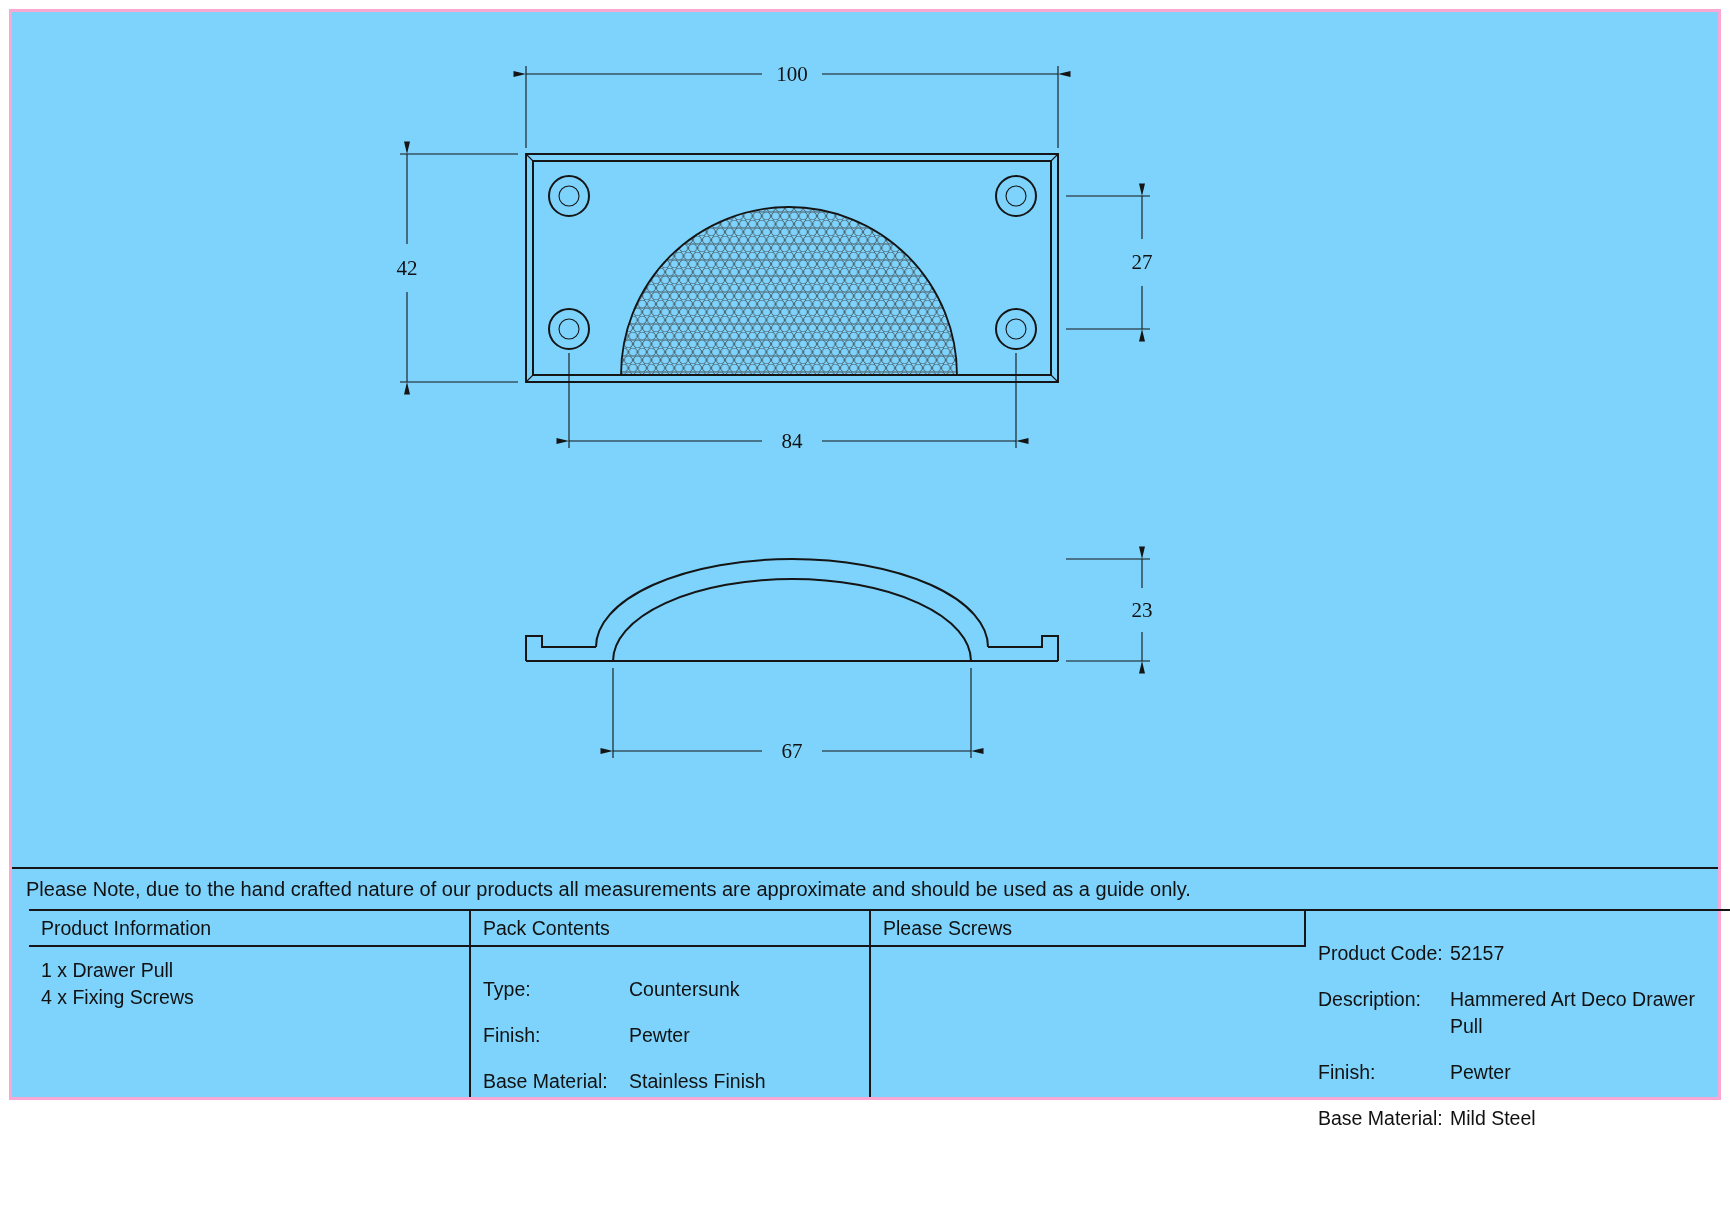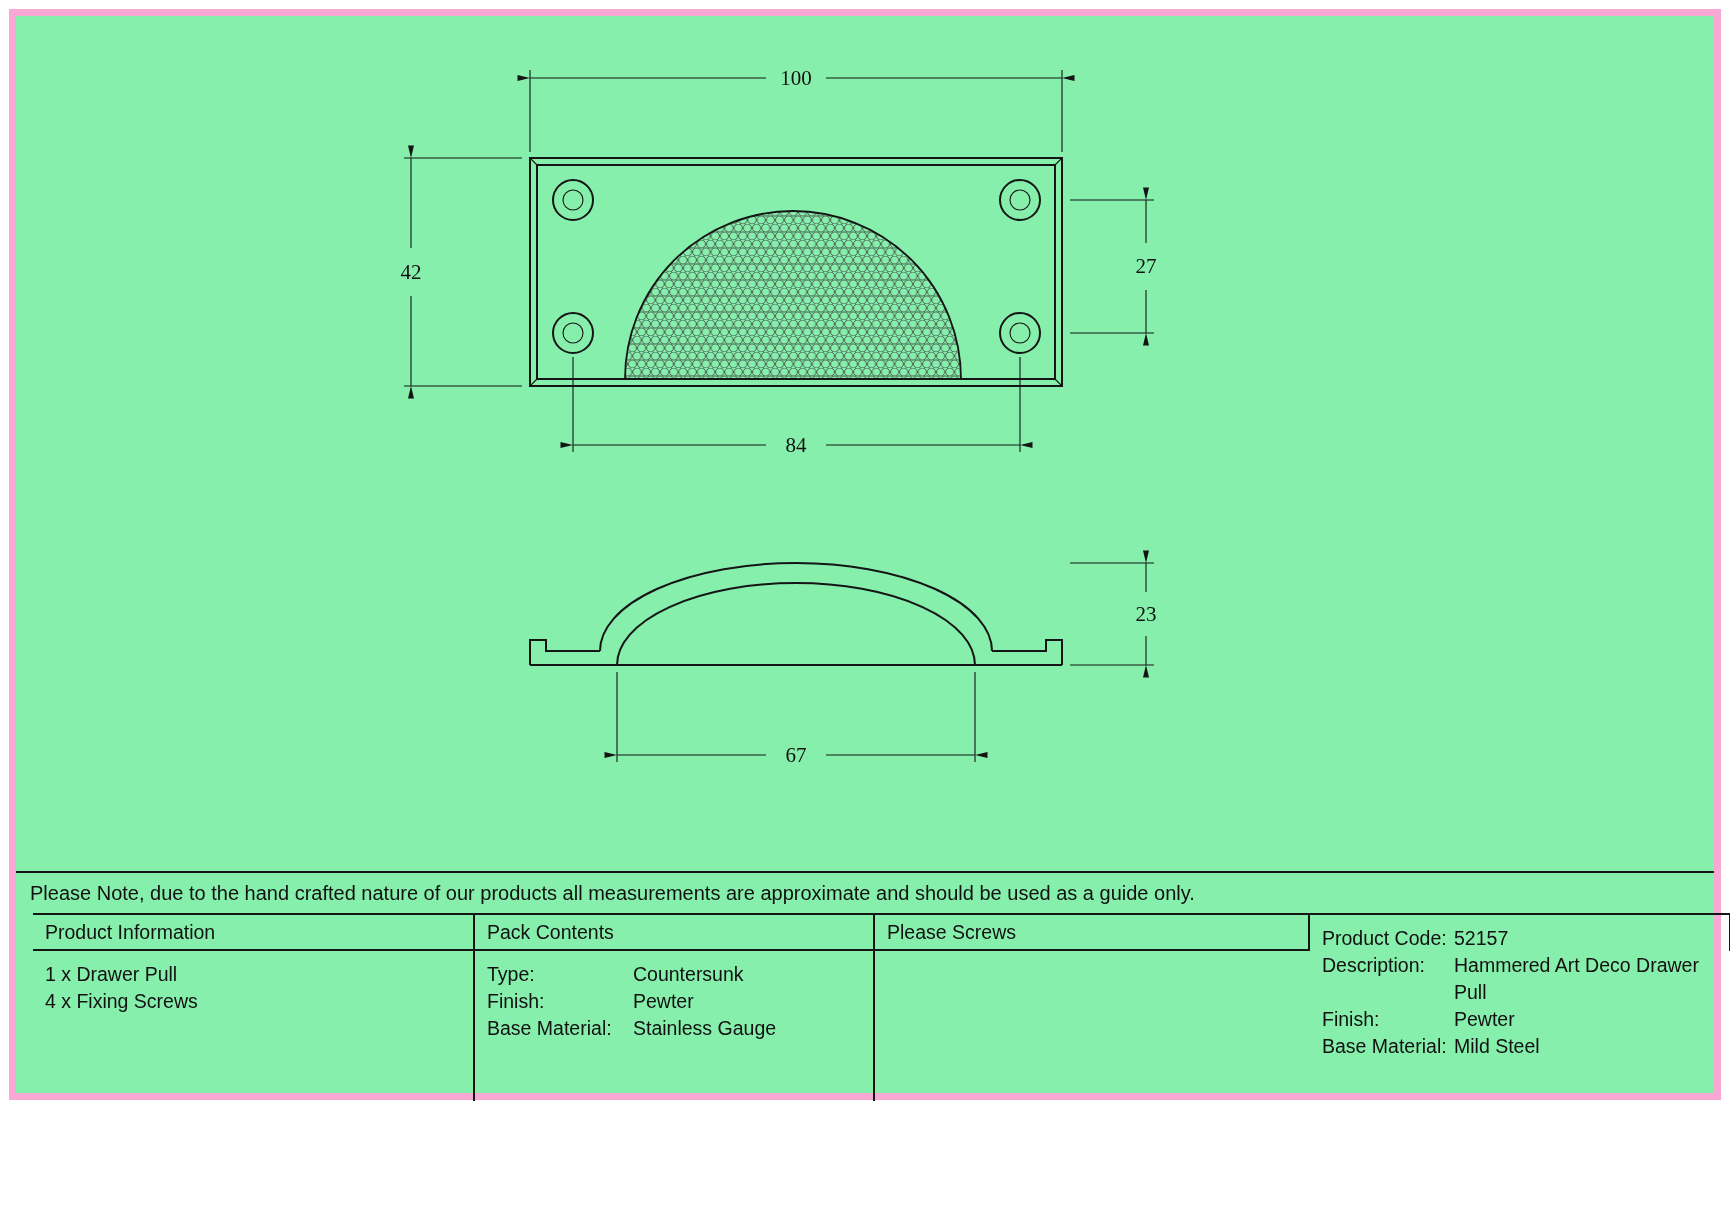--- a/index.html
+++ b/index.html
@@ -2,40 +2,40 @@
 <html><head>
 <meta charset="utf-8">
 <style>
   html,body { margin:0; padding:0; }
   body {
     width:1730px; height:1217px; background:#ffffff; position:relative;
     font-family:"Liberation Sans", sans-serif; color:#111;
   }
   .sheet {
     position:absolute; left:9px; top:9px; width:1712px; height:1091px;
-    border:7px solid #f9a8d4; box-sizing:border-box; background:#86efac;
+    border:3px solid #f9a8d4; box-sizing:border-box; background:#7dd3fc;
   }
   .drawing-svg { position:absolute; left:0; top:0; width:1706px; height:855px; display:block; }
 
   .note-row {
     position:absolute; left:0; top:855px; width:100%; height:42px;
     border-top:2px solid #151515; box-sizing:border-box;
     display:flex; align-items:center; padding:1px 14px; font-size:20px;
   }
 
   .spec-table {
     position:absolute; left:17px; top:897px; width:100%; height:188px;
     border-top:2px solid #151515; box-sizing:border-box;
     display:grid; grid-template-columns:442px 400px 435px 1fr;
     grid-template-rows:36px 1fr;
   }
   .cell { border-right:2px solid #151515; box-sizing:border-box; }
   .th { display:flex; align-items:center; padding:0 12px; font-size:19.5px; border-bottom:2px solid #151515; }
   .tb { padding:10px 12px 0 12px; font-size:19.5px; }
-  .kv-row { display:grid; line-height:27px; }
+  .kv-row { display:grid; line-height:27px;margin-top:19px; }
   .pi .kv-row { grid-template-columns:132px 1fr; }
   .fs .kv-row { grid-template-columns:146px 1fr; }
   .pc .pc-line { line-height:27px; }
 
   .logo-cell { grid-column:4; grid-row:1 / 3; position:relative; }
   .anvil-icon { position:absolute; left:18px; top:42px; width:92px; height:96px; }
   .from-the {
     position:absolute; left:118px; top:60px;
     font-family:"Liberation Serif", serif; font-size:21px; white-space:nowrap;
   }
@@ -191,18 +191,18 @@
       <div class="kv-row">
         <span>Type:</span>
         <span>Countersunk</span>
       </div>
       <div class="kv-row">
         <span>Finish:</span>
         <span>Pewter</span>
       </div>
       <div class="kv-row">
         <span>Base Material:</span>
-        <span>Stainless Gauge</span>
+        <span>Stainless Finish</span>
       </div>
     </div>
 
   </div>
 </div>
 
 </body></html>

